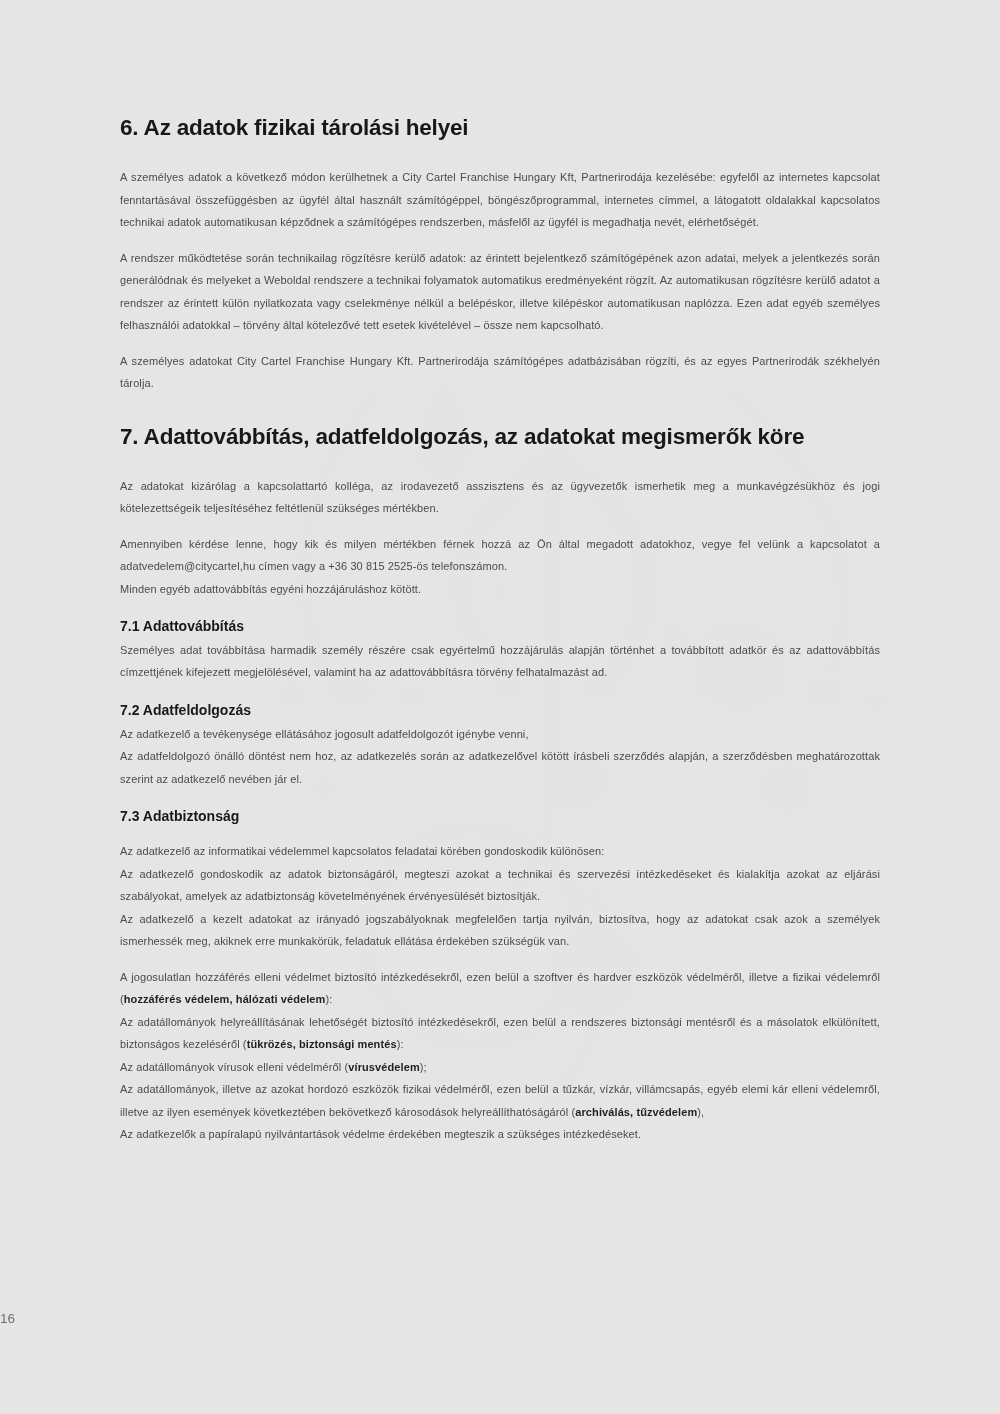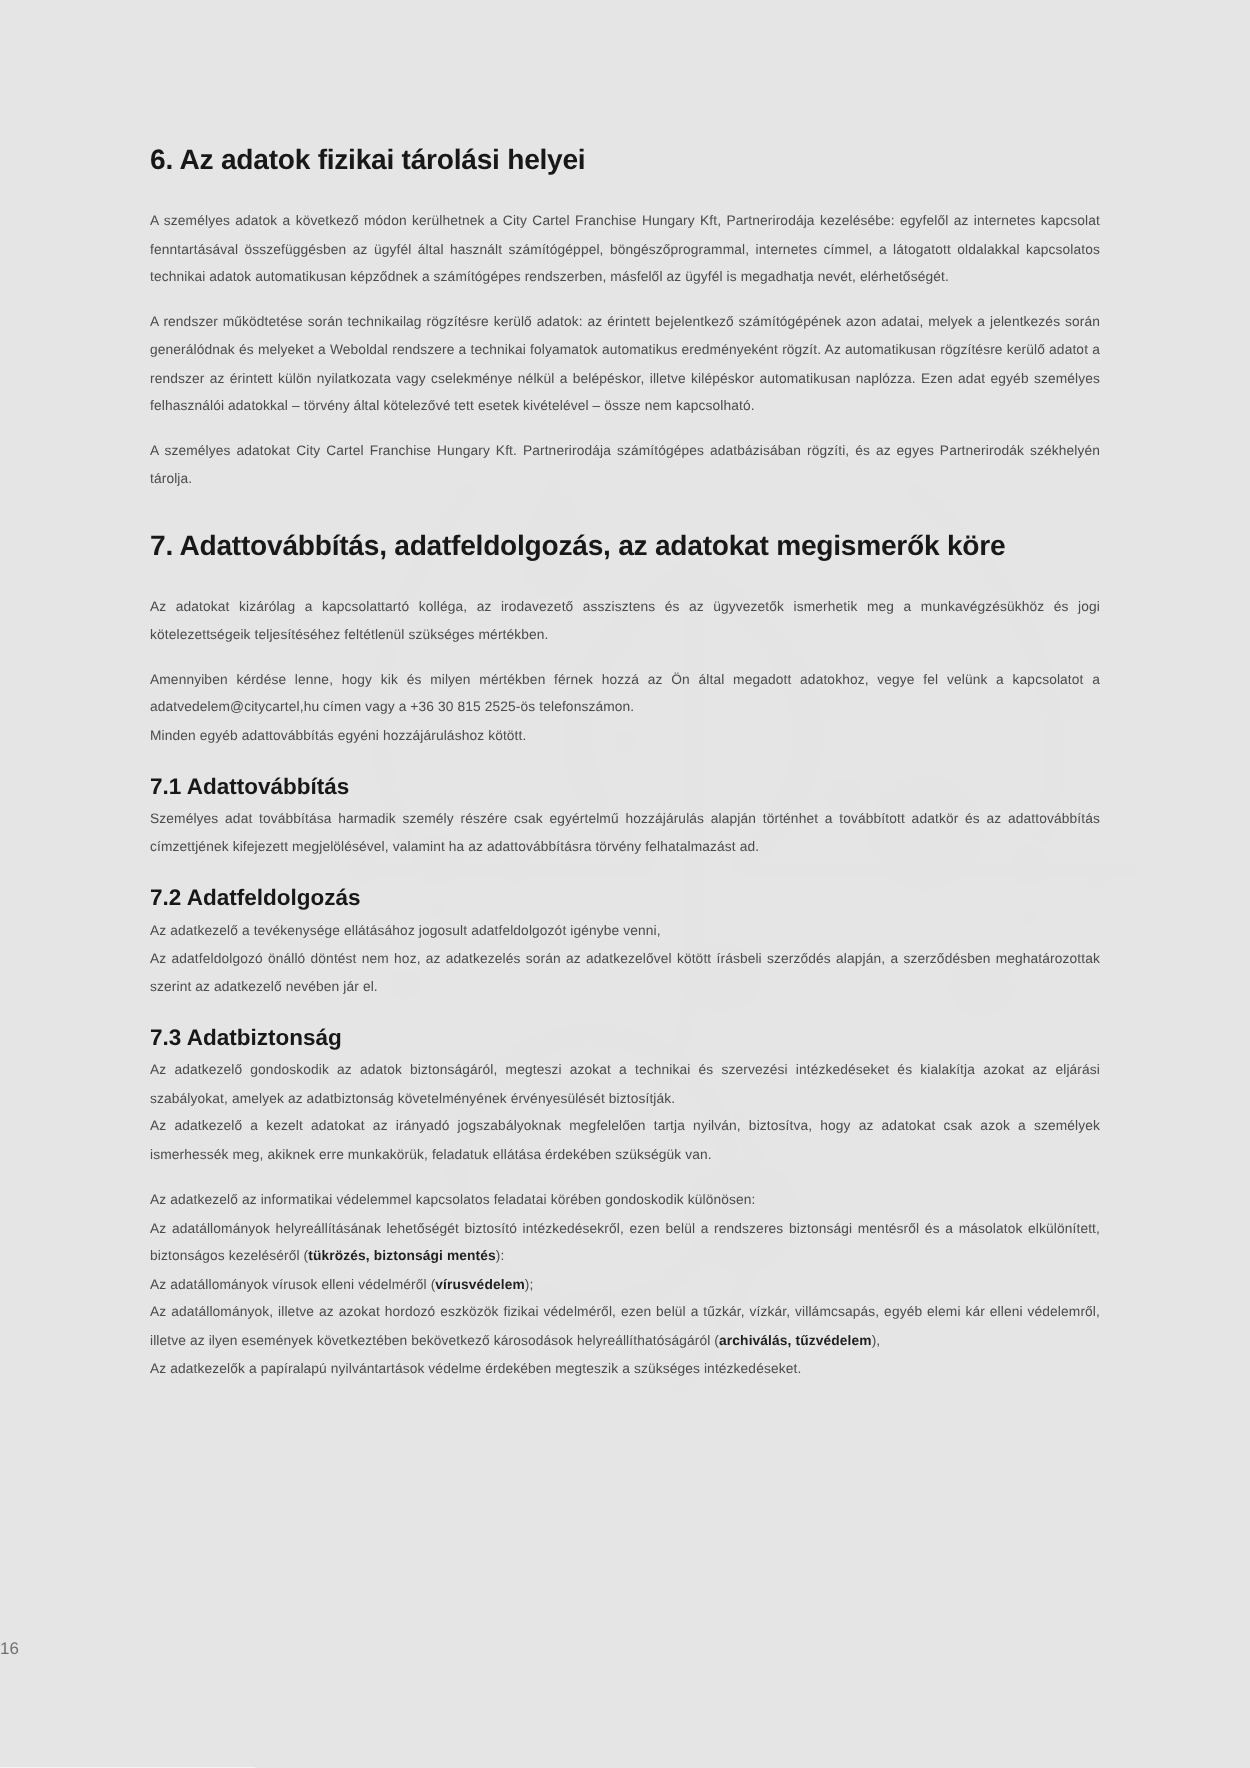--- a/index.html
+++ b/index.html
@@ -29,21 +29,21 @@
   .h-main {
     font-size: 22.5px;
     font-weight: 700;
     color: #181818;
     letter-spacing: -0.2px;
     margin: 0 0 25px 0;
     line-height: 1.2;
   }
   .h-main.second { margin: 28px 0 25px 0; }
   .h-sub {
-    font-size: 18px;
+    font-size: 14px;
     font-weight: 700;
     color: #181818;
     margin: 17px 0 3px 0;
     line-height: 1.35;
   }
   .body-p {
     font-size: 11px;
     line-height: 22.5px;
     color: #4b4b4b;
     text-align: justify;
@@ -125,27 +125,28 @@
     <h2 class="h-sub">7.1 Adattovábbítás</h2>
     <p class="body-p">Személyes adat továbbítása harmadik személy részére csak egyértelmű hozzájárulás alapján történhet a továbbított adatkör és az adattovábbítás címzettjének kifejezett megjelölésével, valamint ha az adattovábbításra törvény felhatalmazást ad.</p>
 
     <h2 class="h-sub">7.2 Adatfeldolgozás</h2>
     <p class="body-p">
         <span class="line">Az adatkezelő a tevékenysége ellátásához jogosult adatfeldolgozót igénybe venni,</span>
         <span class="line">Az adatfeldolgozó önálló döntést nem hoz, az adatkezelés során az adatkezelővel kötött írásbeli szerződés alapján, a szerződésben meghatározottak szerint az adatkezelő nevében jár el.</span>
       </p>
 
     <h2 class="h-sub">7.3 Adatbiztonság</h2>
+    <p class="body-p tight gap-top">Az adatkezelő az informatikai védelemmel kapcsolatos feladatai körében gondoskodik különösen:</p>
+
     <p class="body-p">
         <span class="line">Az adatkezelő gondoskodik az adatok biztonságáról, megteszi azokat a technikai és szervezési intézkedéseket és kialakítja azokat az eljárási szabályokat, amelyek az adatbiztonság követelményének érvényesülését biztosítják.</span>
         <span class="line">Az adatkezelő a kezelt adatokat az irányadó jogszabályoknak megfelelően tartja nyilván, biztosítva, hogy az adatokat csak azok a személyek ismerhessék meg, akiknek erre munkakörük, feladatuk ellátása érdekében szükségük van.</span>
       </p>
 
-    <p class="body-p tight gap-top">Az adatkezelő az informatikai védelemmel kapcsolatos feladatai körében gondoskodik különösen:</p>
-
+    <p class="body-p tight"><span>A jogosulatlan hozzáférés elleni védelmet biztosító intézkedésekről, ezen belül a szoftver és hardver eszközök védelméről, illetve a fizikai védelemről (</span><span class="b-em">hozzáférés védelem, hálózati védelem</span><span>):</span></p>
 
     <p class="body-p tight"><span>Az adatállományok helyreállításának lehetőségét biztosító intézkedésekről, ezen belül a rendszeres biztonsági mentésről és a másolatok elkülönített, biztonságos kezeléséről (</span><span class="b-em">tükrözés, biztonsági mentés</span><span>):</span></p>
 
     <p class="body-p tight"><span>Az adatállományok vírusok elleni védelméről (</span><span class="b-em">vírusvédelem</span><span>);</span></p>
 
     <p class="body-p tight"><span>Az adatállományok, illetve az azokat hordozó eszközök fizikai védelméről, ezen belül a tűzkár, vízkár, villámcsapás, egyéb elemi kár elleni védelemről, illetve az ilyen események következtében bekövetkező károsodások helyreállíthatóságáról (</span><span class="b-em">archiválás, tűzvédelem</span><span>),</span></p>
 
     <p class="body-p tight">Az adatkezelők a papíralapú nyilvántartások védelme érdekében megteszik a szükséges intézkedéseket.</p>
 
   </div>

